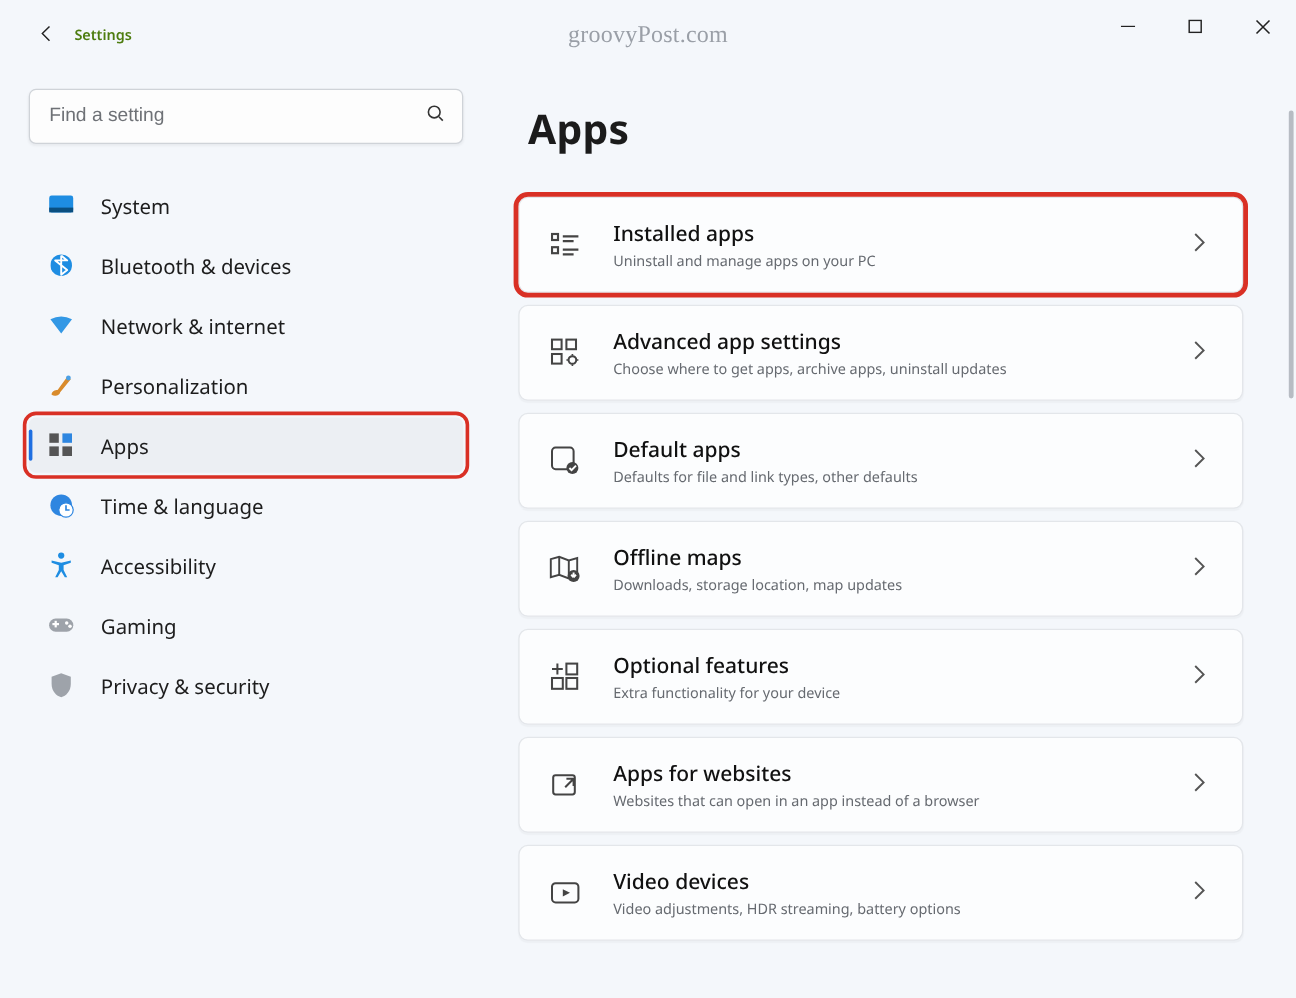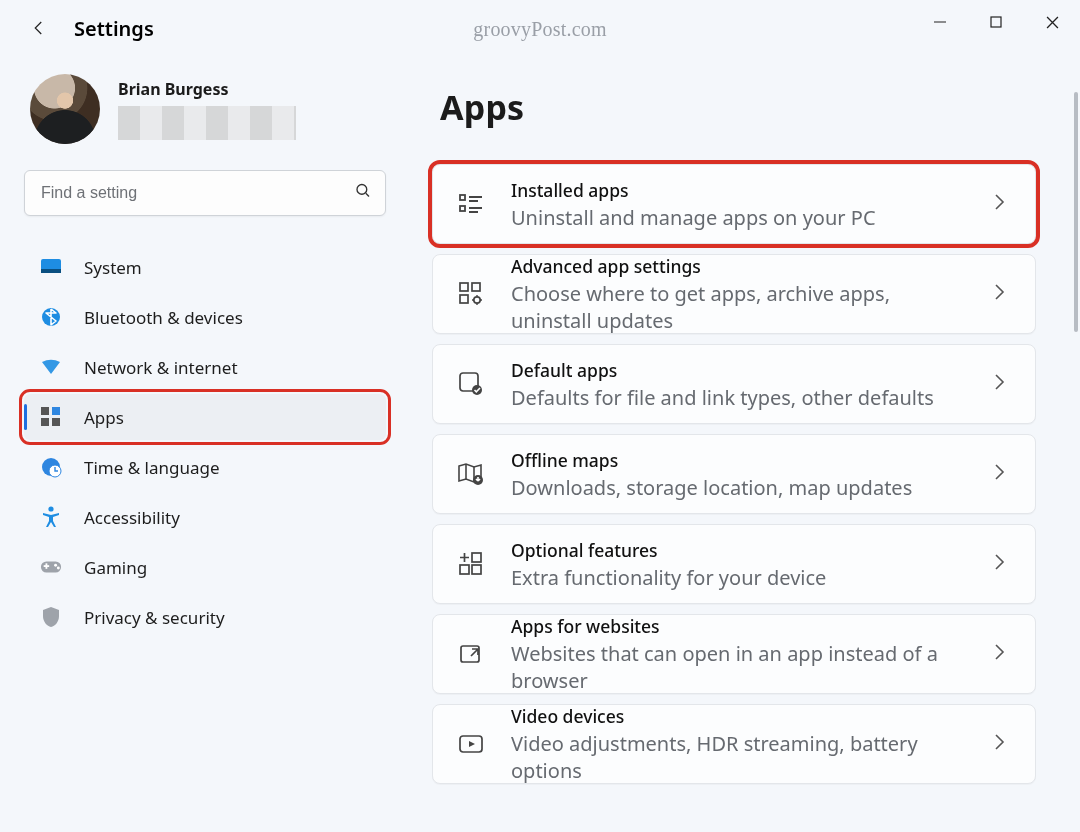--- a/index.html
+++ b/index.html
@@ -20,24 +20,23 @@
     align-items: center;
   }
   .back-btn {
     width: 46px; height: 46px;
     display: flex; align-items: center; justify-content: center;
     margin-left: 16px;
     cursor: pointer;
     border-radius: 6px;
   }
   .title-label {
-    font-size: 20px;
+    font-size: 12px;
     font-weight: 600;
-    margin-left: 12px;
-    color: #000000;
+    color: #4d7c0f;
   }
   .watermark {
     position: absolute;
     left: 50%;
     transform: translateX(-50%);
     top: 18px;
     font-family: Georgia, 'Times New Roman', serif;
     font-size: 20px;
     color: #7c828b;
     letter-spacing: 0.2px;
@@ -196,21 +195,21 @@
     flex: 0 0 28px;
   }
   .card-text { flex: 1; }
   .card-title {
     font-size: 17.5px;
     color: #111;
     font-weight: 500;
     margin-bottom: 2px;
   }
   .card-sub {
-    font-size: 20px;
+    font-size: 12px;
     color: #666a70;
   }
   .chev {
     color: #525558;
     flex: 0 0 24px;
   }
 
   .scroll-indicator {
     position: absolute;
     right: 2px;
@@ -248,27 +247,20 @@
       <svg width="13" height="13" viewBox="0 0 12 12" stroke="#222" stroke-width="1.2">
           <path d="M1 1l10 10M11 1L1 11"></path>
         </svg>
     </div>
   </div>
 </div>
 
 <div class="container">
 
   <aside class="sidebar">
-    <div class="account">
-      <div class="avatar"></div>
-      <div class="account-info">
-        <div class="name">Brian Burgess</div>
-        <div class="redacted-row"></div>
-      </div>
-    </div>
 
     <div class="search-wrap">
       <input class="search" type="text" placeholder="Find a setting" style="">
       <span class="search-icon">
         <svg width="18" height="18" viewBox="0 0 24 24" fill="none" stroke="#333" stroke-width="1.8">
             <circle cx="10.5" cy="10.5" r="6.5"></circle>
             <path d="M20 20l-4.3-4.3"></path>
           </svg>
       </span>
     </div>
@@ -293,20 +285,29 @@
         <span>Bluetooth &amp; devices</span>
       </div>
       <div class="nav-item">
         <span class="nav-ico">
             <svg width="22" height="18" viewBox="0 0 22 18" fill="#1e8de2">
               <path d="M11 16l3-4a6 6 0 00-6 0zM11 16l6-8a12 12 0 00-12 0zM11 16l9-12a20 20 0 00-18 0z" opacity=".9"></path>
             </svg>
           </span>
         <span>Network &amp; internet</span>
       </div>
+      <div class="nav-item">
+        <span class="nav-ico">
+            <svg width="22" height="22" viewBox="0 0 22 22">
+              <path d="M3 19c0-3 3-4 5-4l8-11 3 2-9 11c0 2-4 4-7 2z" fill="#d98b2b"></path>
+              <circle cx="17" cy="5" r="2" fill="#4aa0e6"></circle>
+            </svg>
+          </span>
+        <span>Personalization</span>
+      </div>
       <div class="nav-item current annot">
         <span class="nav-ico">
             <svg width="20" height="20" viewBox="0 0 20 20">
               <rect x="0" y="0" width="8" height="8" fill="#555"></rect>
               <rect x="11" y="0" width="8" height="8" fill="#2e86e0"></rect>
               <rect x="0" y="11" width="8" height="8" fill="#555"></rect>
               <rect x="11" y="11" width="8" height="8" fill="#555"></rect>
             </svg>
           </span>
         <span>Apps</span>

